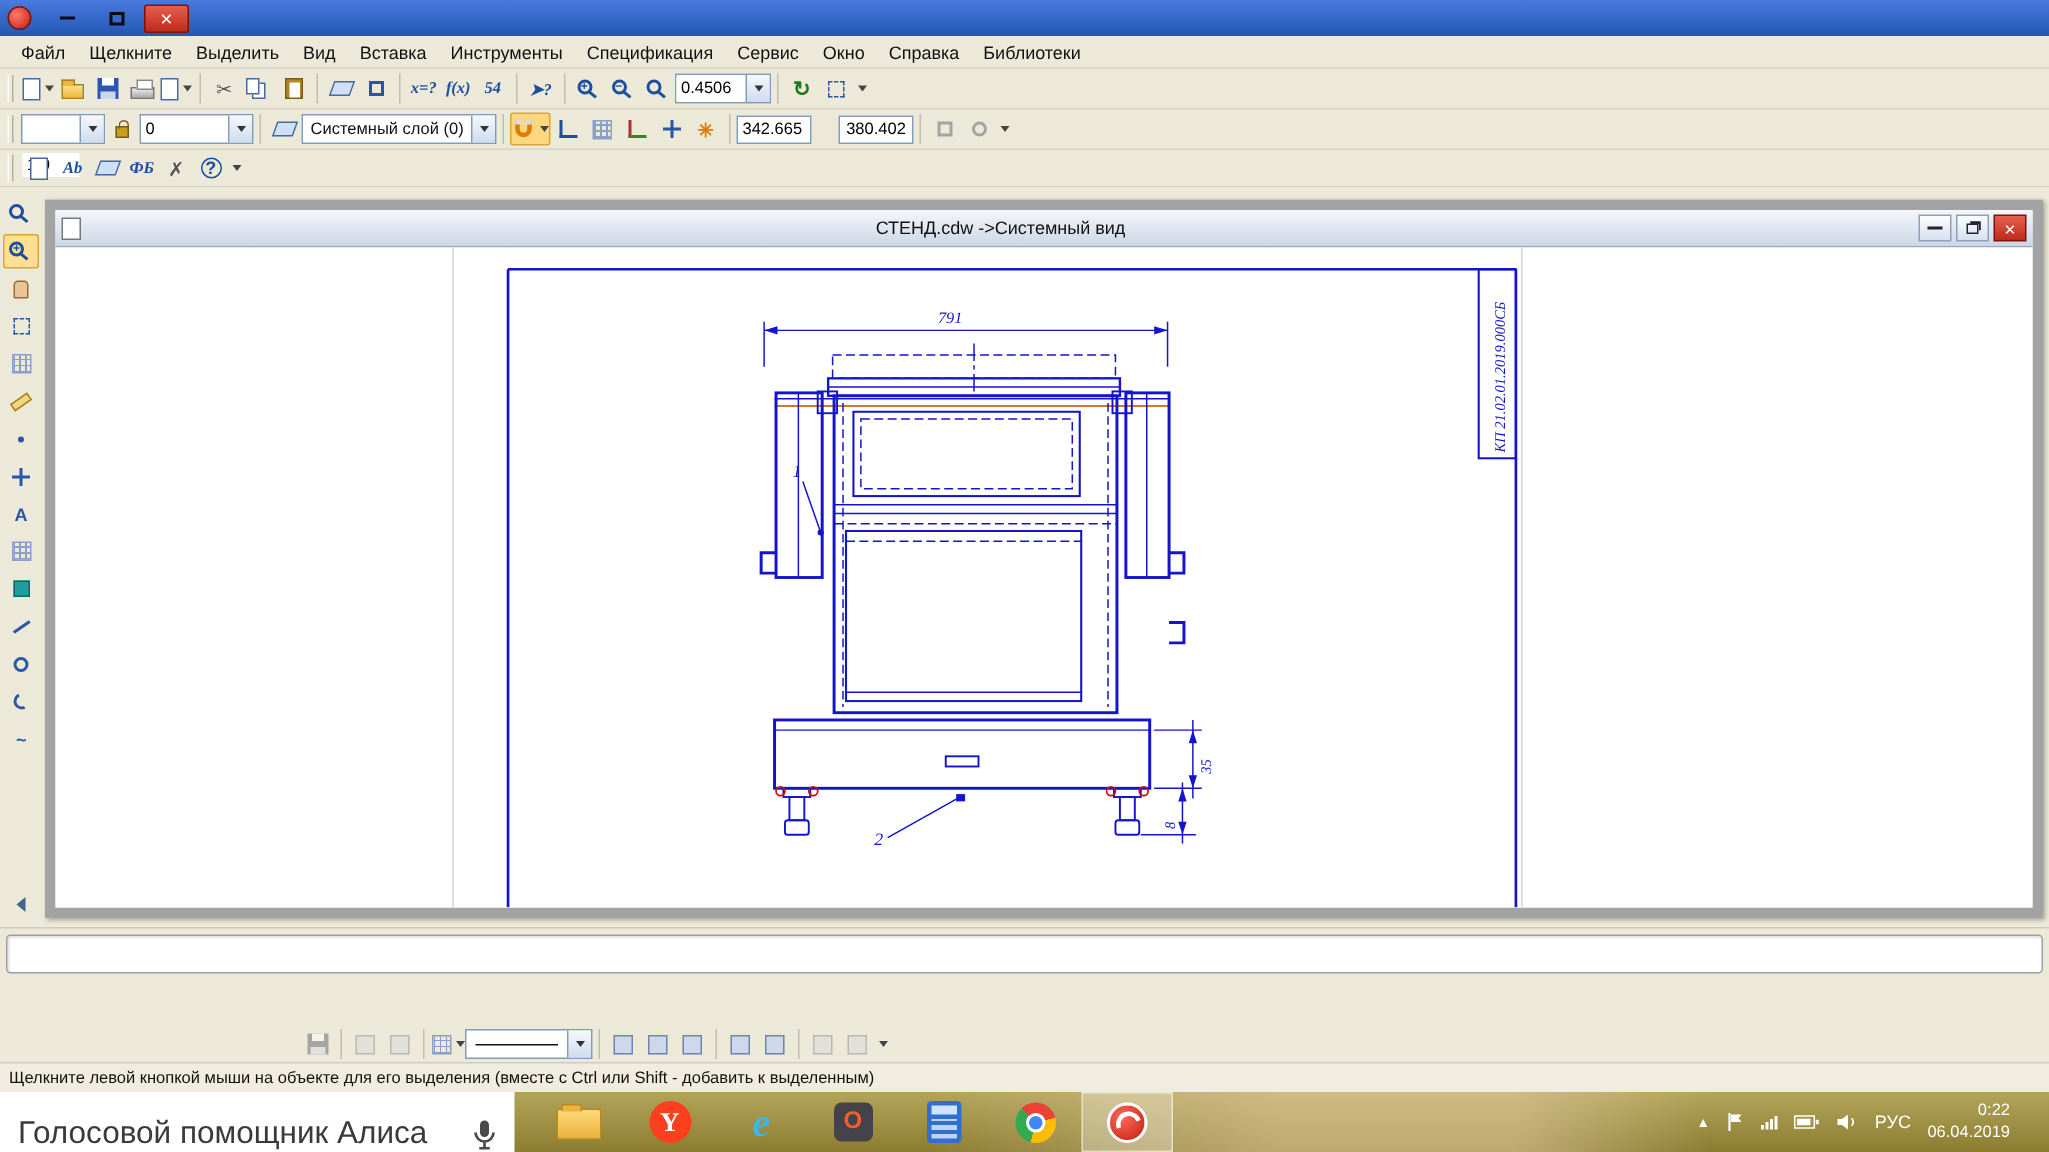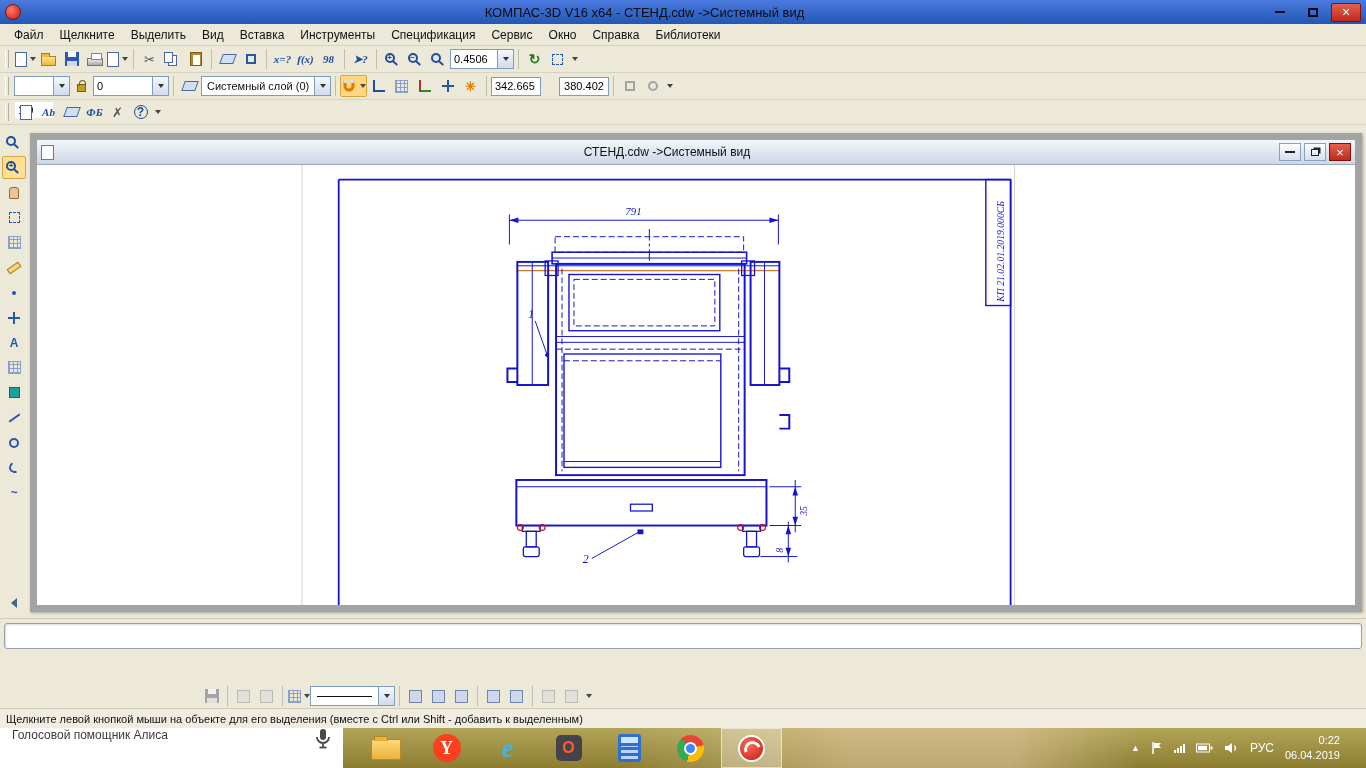--- a/index.html
+++ b/index.html
@@ -99,21 +99,21 @@
 .propfield{flex:1;height:26px;background:#fff;border:1px solid #9aa0a8;border-radius:3px;box-shadow:inset 1px 1px 2px rgba(0,0,0,.15)}
 .gapzone{height:32px;flex:none}
 .btoolbar{height:24px;display:flex;align-items:center;padding-left:200px;flex:none}
 .sqi{width:13px;height:13px;background:#cfd8ea;border:1px solid #6e85ad}
 .lnprev{width:55px;height:1px;background:#111;margin:0 6px}
 .statusbar{height:20px;background:#f0ede0;border-top:1px solid #cfccbc;display:flex;align-items:center;padding:0 6px;font-size:11px;flex:none}
 
 
 .taskbar{height:40px;background:linear-gradient(180deg,#b2a458,#8c7d31);display:flex;align-items:stretch;flex:none;position:relative}
 .taskbar::before{content:"";position:absolute;left:620px;top:0;width:520px;height:100%;background:linear-gradient(90deg,transparent,rgba(231,205,170,.55) 45%,rgba(231,205,170,.55) 75%,transparent);pointer-events:none}
-.alice{width:343px;background:#fff;display:flex;align-items:flex-start;padding:0 12px;font-size:12px;color:#3a3a3a;flex:none;z-index:1}
+.alice{width:343px;background:#fff;display:flex;align-items:flex-end;padding:0 12px;font-size:21px;color:#3a3a3a;flex:none;z-index:1}
 .alice-text{flex:1;white-space:nowrap;overflow:hidden}
 .tapps{display:flex;align-items:center;margin-left:12px;z-index:1}
 .tapp{width:61px;height:40px;display:flex;align-items:center;justify-content:center;flex:none}
 .tapp.active{background:rgba(255,255,255,.28);border:1px solid rgba(255,255,255,.55)}
 .tfld{width:30px;height:21px;background:linear-gradient(#ffd977,#eab23e);border:1px solid #b98a24;border-radius:2px;position:relative;margin-top:3px}
 .tfld::before{content:"";position:absolute;top:-4px;left:2px;width:12px;height:4px;background:#eab23e;border:1px solid #b98a24;border-bottom:none;border-radius:2px 2px 0 0}
 .ya{width:28px;height:28px;border-radius:50%;background:#fc3f1d;color:#fff;display:flex;align-items:center;justify-content:center;font-family:"Liberation Serif",serif;font-weight:bold;font-size:18px}
 .ie{font-size:27px;color:#3fb6e8;font-style:italic;font-family:"Liberation Serif",serif;font-weight:bold;line-height:1}
 .off{width:26px;height:26px;border-radius:5px;background:#45434a;color:#ff5a2b;font-weight:bold;display:flex;align-items:center;justify-content:center;font-size:16px}
 .calc{width:23px;height:28px;background:#2e6fd0;border-radius:3px;position:relative}
@@ -132,21 +132,20 @@
 .showdesk{width:9px;border-left:1px solid rgba(255,255,255,.6);background:rgba(255,255,255,.12);flex:none}
 .trayglyph{font-size:9px;color:#fff;line-height:1}
 </style>
 </head>
 <body>
 
 <div class="app">
 
   <div class="titlebar">
     <span class="tlogo"></span>
-    <span class="ttitle">КОМПАС-3D V16  x64 - СТЕНД.cdw -&gt;Системный вид</span>
     <span class="wbtn">
         <span class="glyph-min"></span>
       </span>
     <span class="wbtn">
         <span class="glyph-max"></span>
       </span>
     <span class="wbtn close">×</span>
   </div>
 
   <div class="menubar">
@@ -200,21 +199,21 @@
         <span class="g-sq"></span>
       </span>
     <span class="sep"></span>
     <span class="tbtn">
         <span class="ifx">x=?</span>
       </span>
     <span class="tbtn">
         <span class="ifx">f(x)</span>
       </span>
     <span class="tbtn">
-        <span class="ifx">98</span>
+        <span class="ifx">54</span>
       </span>
     <span class="sep"></span>
     <span class="tbtn">
         <span class="ifx">➤?</span>
       </span>
     <span class="sep"></span>
     <span class="tbtn">
         <span class="imag">
           <i>+</i>
         </span>

